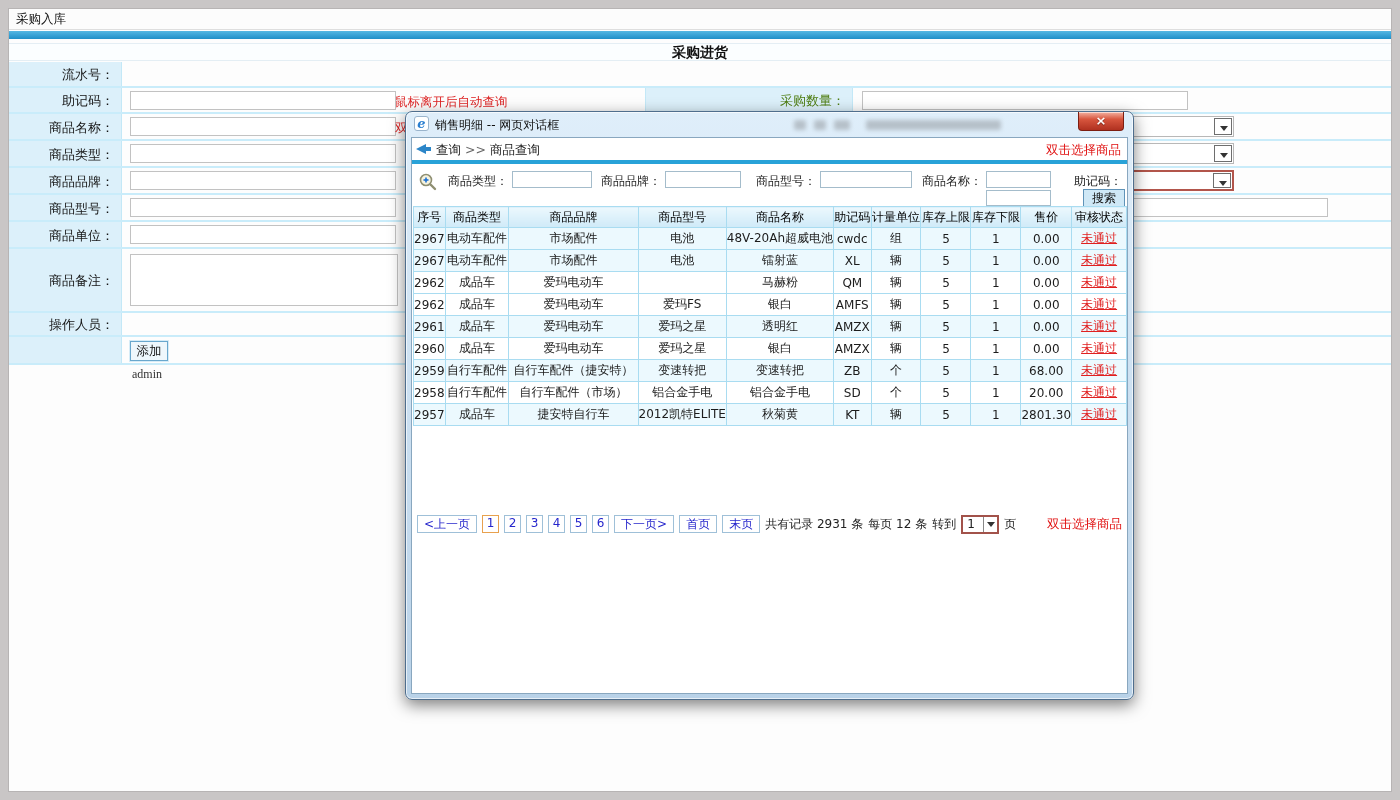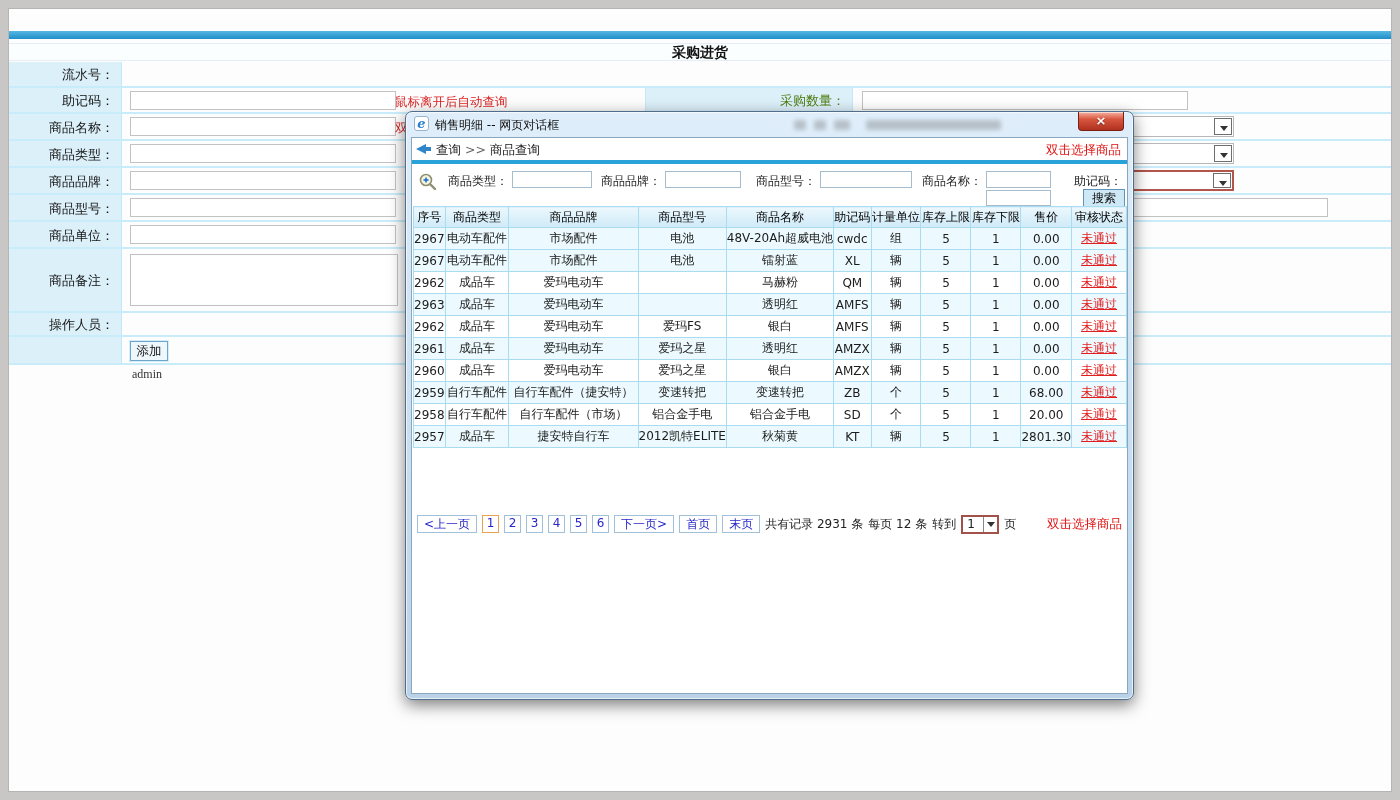--- a/index.html
+++ b/index.html
@@ -67,20 +67,21 @@
   .pnum.cur { border:1px solid #e8a14e; }
   .goto-select { position:relative; display:inline-block; width:38px; height:19px; border:2px solid #a2524a; background:#fff; line-height:15px; padding-left:4px; cursor:pointer; }
   .goto-select .ga { position:absolute; right:0; top:0; bottom:0; width:14px; border-left:1px solid #888; }
   .goto-select .ga:after { content:""; position:absolute; left:3px; top:5px; border-left:4px solid transparent; border-right:4px solid transparent; border-top:5px solid #333; }
   .pager .tail { margin-left:auto; }
 </style>
 </head>
 <body>
 
 <div id="page">
+  <div class="app-title-bar">采购入库</div>
   <div class="blue-bar"></div>
   <div class="form-title-band">采购进货</div>
 
   <div class="frow" style="top:53px;height:26px;">
     <div class="lbl" style="line-height:26px;padding-left:24px;">流水号：</div>
     <div class="val" style="left:123px;top:7px;">CG20224894643803101</div>
   </div>
 
   <div class="frow" style="top:79px;height:26px;">
     <div class="lbl" style="line-height:26px;">助记码：</div>
@@ -252,33 +253,20 @@
                 <td>爱玛电动车</td>
                 <td></td>
                 <td>马赫粉</td>
                 <td>QM</td>
                 <td>辆</td>
                 <td>5</td>
                 <td>1</td>
                 <td>0.00</td>
                 <td class="status-link">未通过</td>
               </tr>
-              <tr class="alt">
-                <td>2963</td>
-                <td>成品车</td>
-                <td>爱玛电动车</td>
-                <td></td>
-                <td>透明红</td>
-                <td>AMFS</td>
-                <td>辆</td>
-                <td>5</td>
-                <td>1</td>
-                <td>0.00</td>
-                <td class="status-link">未通过</td>
-              </tr>
               <tr>
                 <td>2962</td>
                 <td>成品车</td>
                 <td>爱玛电动车</td>
                 <td>爱玛FS</td>
                 <td>银白</td>
                 <td>AMFS</td>
                 <td>辆</td>
                 <td>5</td>
                 <td>1</td>

